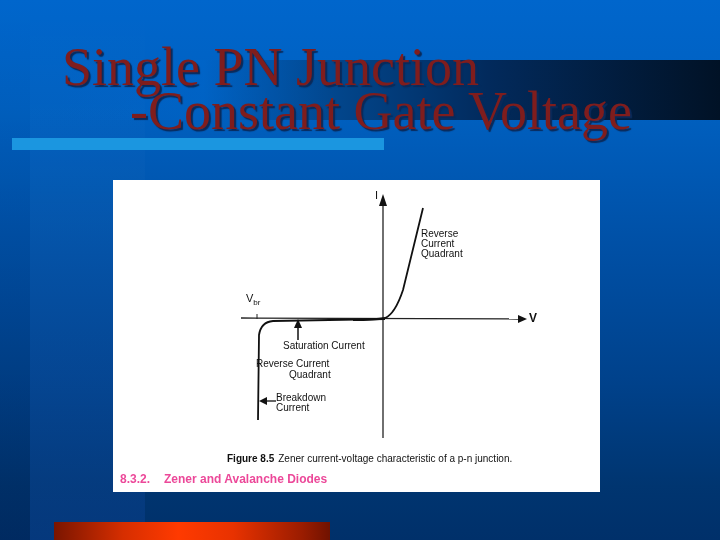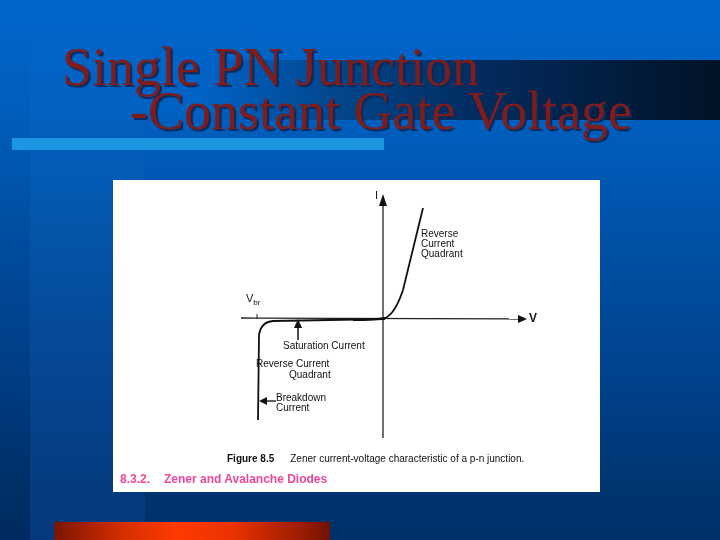--- a/index.html
+++ b/index.html
@@ -31,21 +31,21 @@
     margin: 0; font-weight: normal;
   }
   .title .line2 { display: block; padding-left: 68px; margin-top: -2px; }
   .figure {
     position: absolute; left: 113px; top: 180px; width: 487px; height: 312px;
     background: #ffffff;
   }
   .figure svg { position: absolute; left: 0; top: 0; }
   .lbl { position: absolute; color: #111; font-family: "Liberation Sans", sans-serif; font-size: 10px; line-height: 11px; }
   .caption { position: absolute; left: 114px; top: 273px; font-size: 10px; color: #111; white-space: nowrap; }
-  .caption b { font-weight: bold; margin-right: 16px; }
+  .caption b { font-weight: bold; margin-right: 4px; }
   .section { position: absolute; left: 7px; top: 292px; font-size: 12px; font-weight: bold; color: #ec4899; white-space: nowrap; }
   .section .num { margin-right: 14px; }
   .orange-bar {
     position: absolute; left: 54px; top: 522px; width: 276px; height: 18px;
     background: linear-gradient(90deg, #7a1500 0%, #d62e00 25%, #ff3a00 45%, #e83200 65%, #9a1c00 90%, #701200 100%);
   }
 </style>
 </head>
 <body>
 

